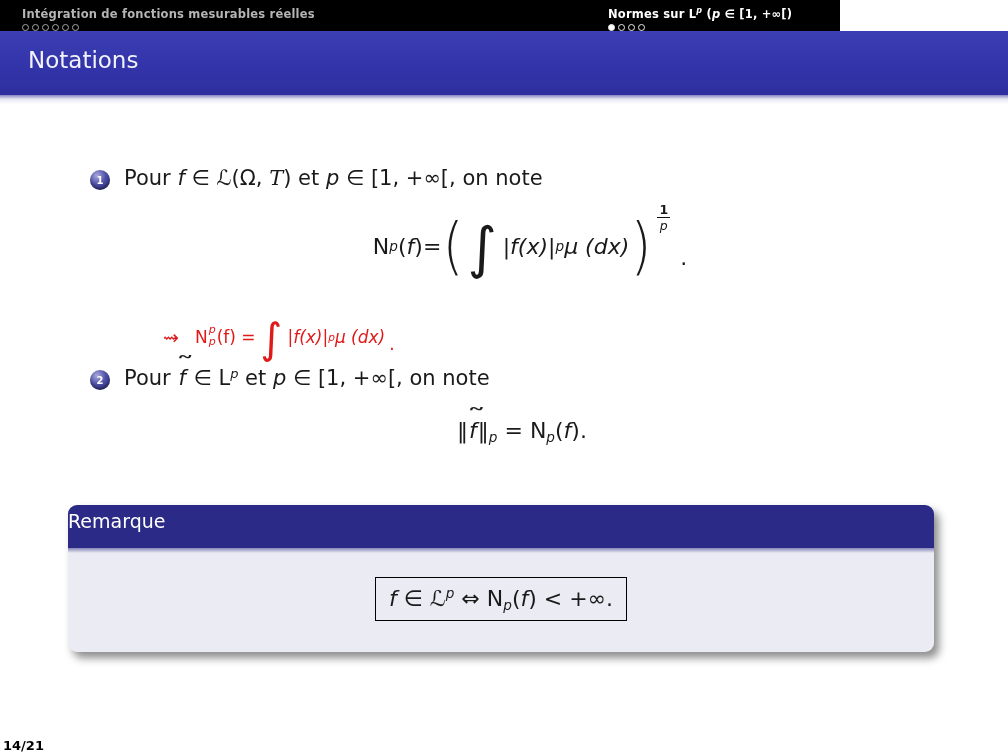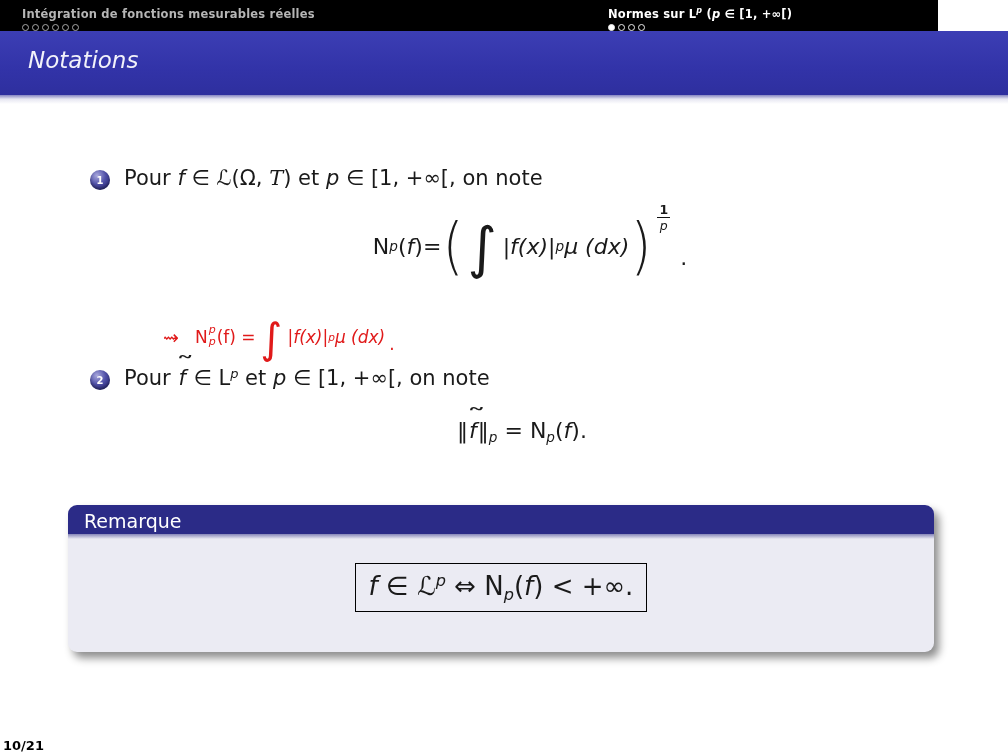--- a/index.html
+++ b/index.html
@@ -3,35 +3,35 @@
 <meta charset="utf-8">
 <style>
   html,body{margin:0;padding:0;}
   body{
     width:1008px;height:756px;position:relative;overflow:hidden;
     background:#ffffff;
     font-family:"DejaVu Sans","Liberation Sans",sans-serif;
     color:#1a1a1a;
   }
   
-  .navbar{position:absolute;top:0;left:0;width:938px;height:31px;background:#000000;}
+  .navbar{position:absolute;top:0;left:0;width:840px;height:31px;background:#000000;}
   .nav-section{position:absolute;top:3px;}
   .nav-title{font-size:11.5px;font-weight:bold;color:#b5b5b5;white-space:nowrap;letter-spacing:0.2px;}
   .nav-section.active .nav-title{color:#ffffff;}
   .nav-sup{font-size:8px;vertical-align:5px;}
   .nav-it{font-style:italic;}
   .nav-b{font-weight:bold;}
   .dots{display:block;margin-top:2px;line-height:0;}
   .dot{display:inline-block;width:7px;height:7px;border-radius:50%;border:1px solid #a8a8a8;margin-right:3px;box-sizing:border-box;background:transparent;}
   .nav-section.active .dot{border-color:#ececec;}
   .dot.filled{background:#ffffff;border-color:#ffffff;}
   
   .frametitle-bar{position:absolute;top:31px;left:0;width:1008px;height:64px;
     background:linear-gradient(180deg,#3c3eb4 0%,#3233a8 60%,#2e2f9e 100%);}
-  .frametitle{position:absolute;left:28px;top:16px;font-size:23px;color:#f2f2fa;font-style:italic;}
+  .frametitle{position:absolute;left:28px;top:16px;font-size:23px;color:#f2f2fa;}
   .frametitle-shadow{position:absolute;top:95px;left:0;width:1008px;height:9px;
     background:linear-gradient(180deg,rgba(125,125,190,0.95) 0%,rgba(200,200,225,0.45) 45%,rgba(255,255,255,0) 100%);}
   
   .item{position:absolute;left:90px;display:flex;align-items:flex-start;font-size:21px;}
   .ball{flex:0 0 auto;width:20px;height:20px;border-radius:50%;margin-top:4px;margin-right:14px;
     background:radial-gradient(circle at 35% 28%,#a9a9dd 0%,#5050a8 45%,#1b1b63 100%);
     box-shadow:inset 0 -2px 3px rgba(0,0,0,0.35);
     color:#ffffff;font-size:10px;font-weight:bold;display:flex;align-items:center;justify-content:center;}
   .mi{font-style:italic;}
   .cal{font-family:"DejaVu Serif","Liberation Serif",serif;font-style:italic;}
@@ -56,26 +56,26 @@
   .red-line .bigint{font-size:42px;margin:0 5px;}
   .stack{display:inline-flex;flex-direction:column;align-items:flex-start;font-size:11px;line-height:1.1;
     font-style:italic;vertical-align:middle;margin:0 1px;transform:translateY(-1px);}
   .red-arrow{margin-right:16px;font-size:19px;}
   .red-period{align-self:flex-end;margin:0 0 8px 4px;}
   
   .formula2{position:absolute;top:418px;left:0;width:1008px;text-align:center;font-size:22px;transform:translateX(18px);}
   
   .remark{position:absolute;top:505px;left:68px;width:866px;height:147px;border-radius:9px;
     background:#ebebf3;box-shadow:5px 6px 8px rgba(0,0,0,0.45);}
-  .remark-header{height:29px;background:#2b2b87;border-radius:9px 9px 0 0;box-sizing:border-box;
-    color:#ffffff;font-size:19px;padding:5px 0 0 16px;}
+  .remark-header{height:43px;background:#2b2b87;border-radius:9px 9px 0 0;box-sizing:border-box;
+    color:#ffffff;font-size:19px;padding:5px 0 0 0;}
   .remark-strip{height:5px;background:linear-gradient(180deg,#8585b8 0%,#ebebf3 100%);}
   .remark-body{padding:8px 16px 0 16px;font-size:21px;}
   .remark-formula-row{text-align:center;margin-top:16px;}
-  .remark-formula-box{display:inline-block;border:1.5px solid #000000;padding:7px 13px;font-size:26px;background:transparent;}
+  .remark-formula-box{display:inline-block;border:1.5px solid #000000;padding:7px 13px;font-size:22px;background:transparent;}
   
   .page-number{position:absolute;left:3px;bottom:3px;font-size:13px;font-weight:bold;color:#000000;}
 </style>
 </head>
 <body>
 
 <div class="navbar">
 
   <div class="nav-section" style="left:22px;">
     <span class="nav-title">Intégration de fonctions mesurables réelles</span>
@@ -152,13 +152,13 @@
 <div class="remark">
   <div class="remark-header">Remarque</div>
   <div class="remark-strip"></div>
   <div class="remark-body">
     <div class="remark-formula-row">
       <span class="remark-formula-box"><span class="mi">f</span><span> ∈ </span><span>ℒ</span><span class="sp">p</span><span> ⇔ N</span><span class="sb">p</span><span>(</span><span class="mi">f</span><span>) &lt; +∞.</span></span>
     </div>
   </div>
 </div>
 
-<div class="page-number">10/21</div>
+<div class="page-number">14/21</div>
 
 </body></html>

